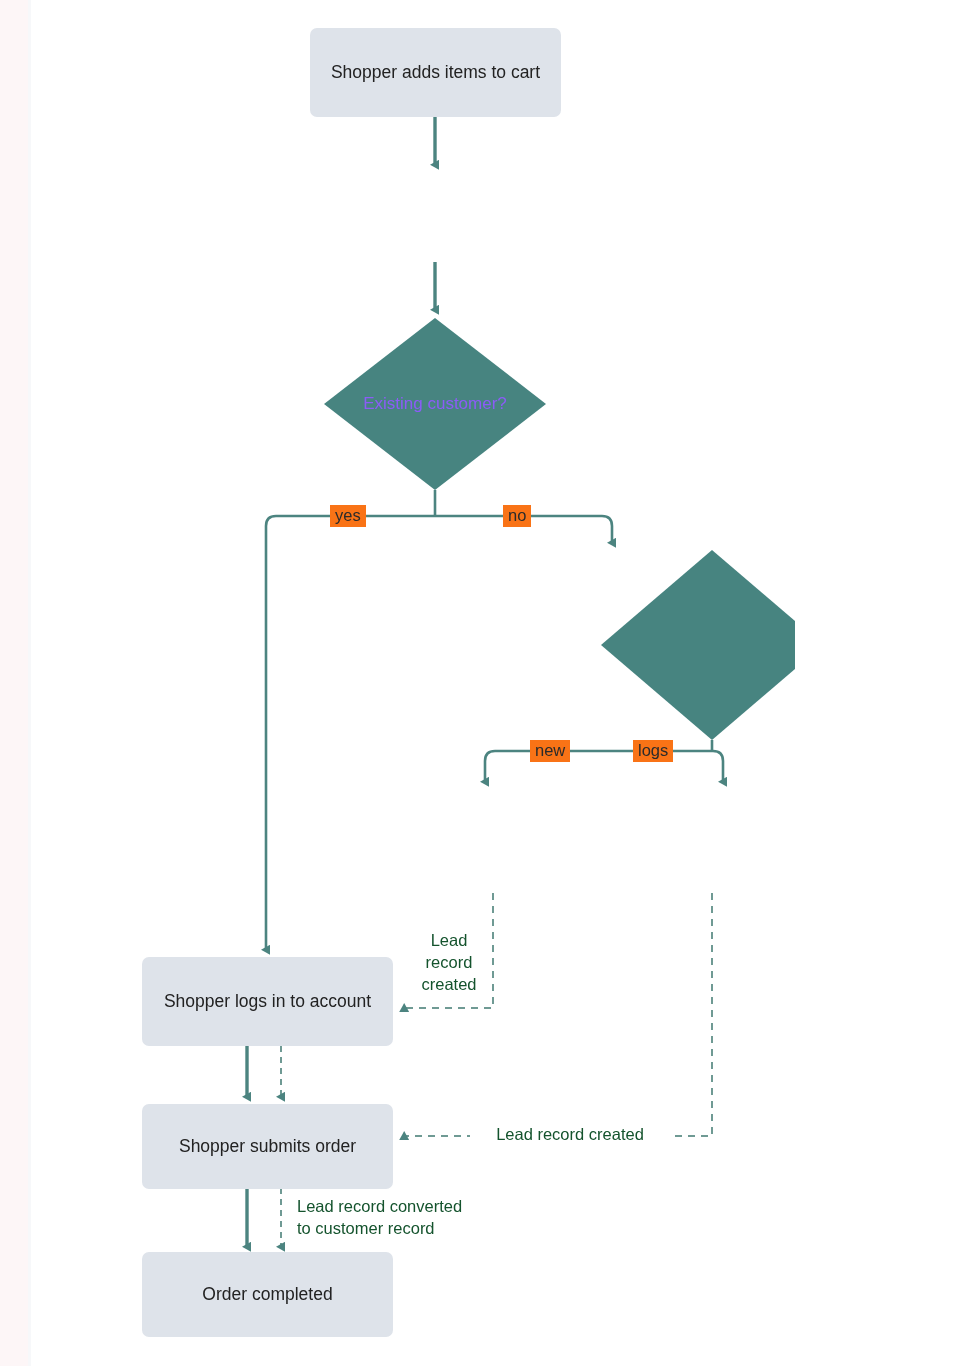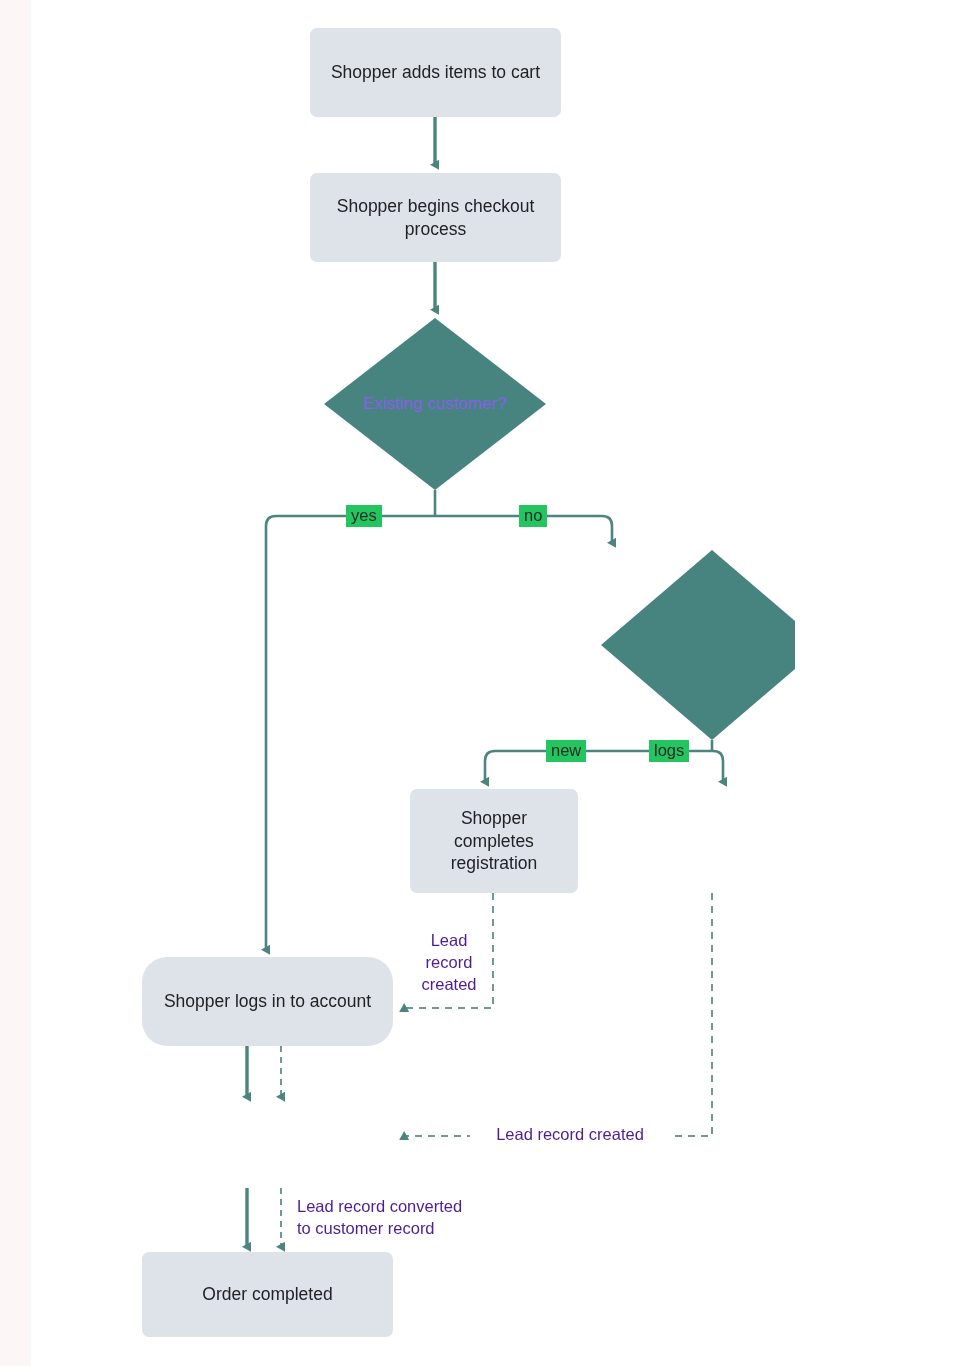--- a/index.html
+++ b/index.html
@@ -53,31 +53,30 @@
     color: #8b5cf6;
     font-size: 17px;
     background: transparent;
   }
   .node.decision .dlabel {
     position: relative;
     z-index: 3;
   }
   .edge-label {
     position: absolute;
-    color: #4c1d95;
+    color: #14532d;
     font-size: 16.5px;
     line-height: 1.32;
     text-align: center;
     white-space: pre-line;
   }
   .edge-label.dark {
     color: #2b2b2b;
-    background: #22c55e;
+    background: #f97316;
     padding: 0 5px;
-    margin-left: 16px;
   }
   .edge-label.right {
     text-align: right;
   }
   .edge-label.left {
     text-align: left;
   }
 </style>
 </head>
 <body>
@@ -129,38 +128,35 @@
 
     <path d="M247,1188 L247,1247" stroke="#4c8480" stroke-width="3.4" fill="none" marker-end="url(#arrowSolid)"></path>
 
     <path d="M281,1188 L281,1247" stroke="#6f9a94" stroke-width="2" fill="none" stroke-dasharray="6 5" marker-end="url(#arrowDash)"></path>
   </svg>
 
   <div class="node process" style="left:310px; top:28px; width:251px; height:89px;">
     <span>Shopper adds items to cart</span>
   </div>
 
-  <div class="node process" style="left:310px; top:173px; width:251px; height:89px;">
-    <span>Shopper begins checkout process</span>
-  </div>
 
   <div class="node decision" style="left:324px; top:318px; width:222px; height:172px;">
     <span class="dlabel">Existing customer?</span>
   </div>
 
 
-  <div class="node process" style="left:410px; top:789px; width:168px; height:104px;">
-    <span>Shopper completes registration</span>
-  </div>
 
 
-  <div class="node process" style="left:142px; top:957px; width:251px; height:89px;border-radius:25px;">
+  <div class="node process" style="left:142px; top:957px; width:251px; height:89px;">
     <span>Shopper logs in to account</span>
   </div>
 
+  <div class="node process" style="left:142px; top:1104px; width:251px; height:85px;">
+    <span>Shopper submits order</span>
+  </div>
 
   <div class="node process" style="left:142px; top:1252px; width:251px; height:85px;">
     <span>Order completed</span>
   </div>
 
   <div class="edge-label dark" style="left:330px; top:505px;">yes</div>
 
   <div class="edge-label dark" style="left:503px; top:505px;">no</div>
 
   <div class="edge-label dark" style="left:530px; top:740px;">new</div>

